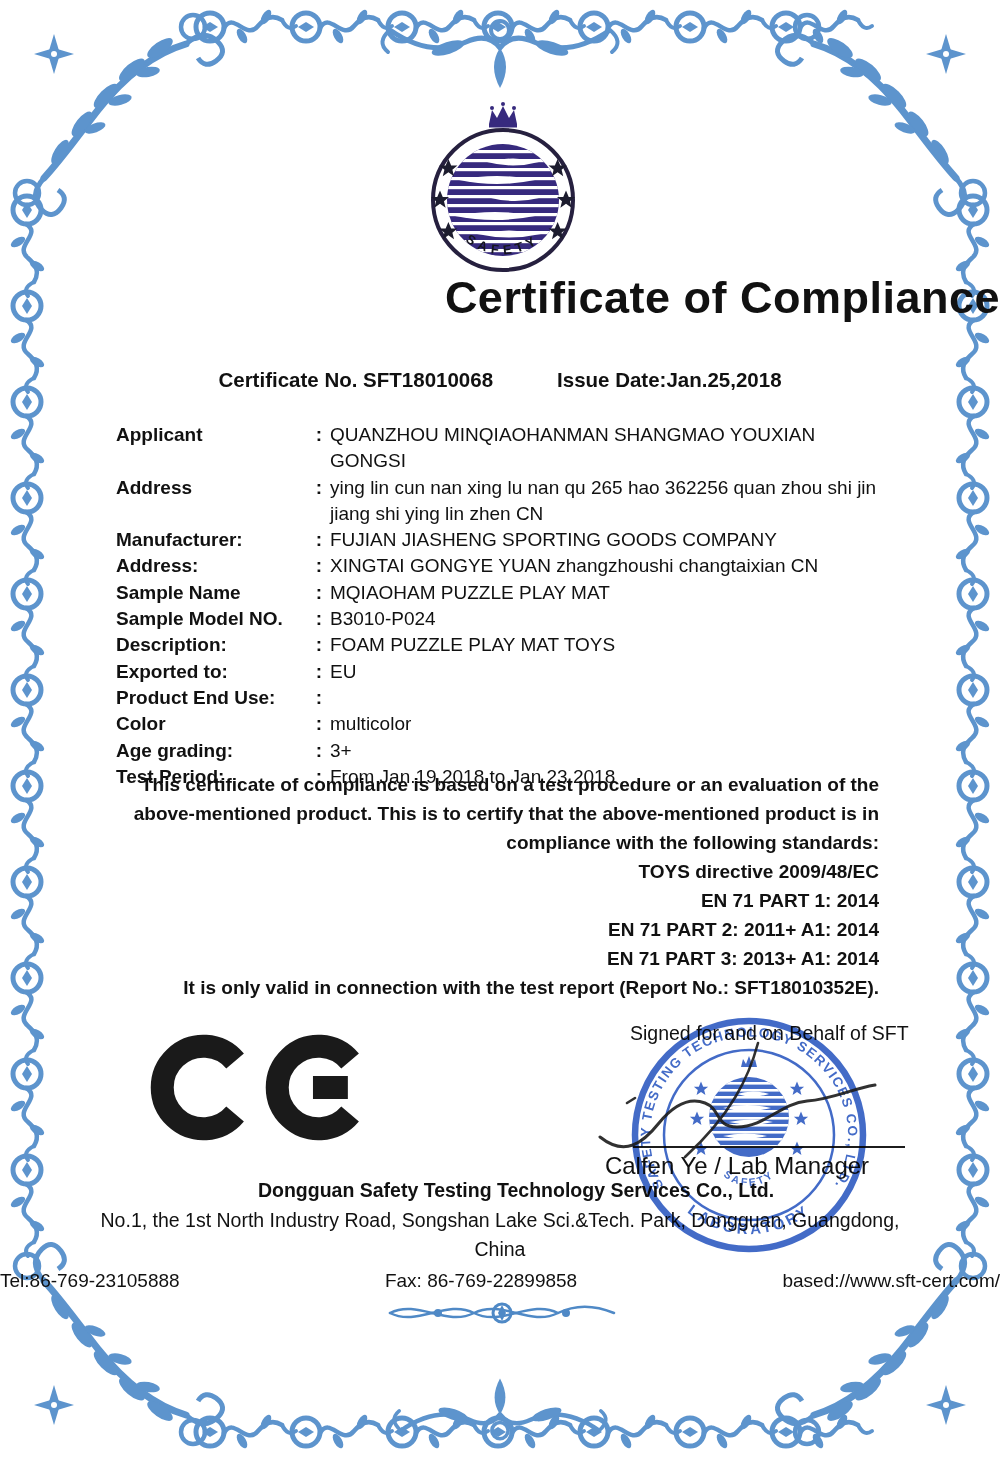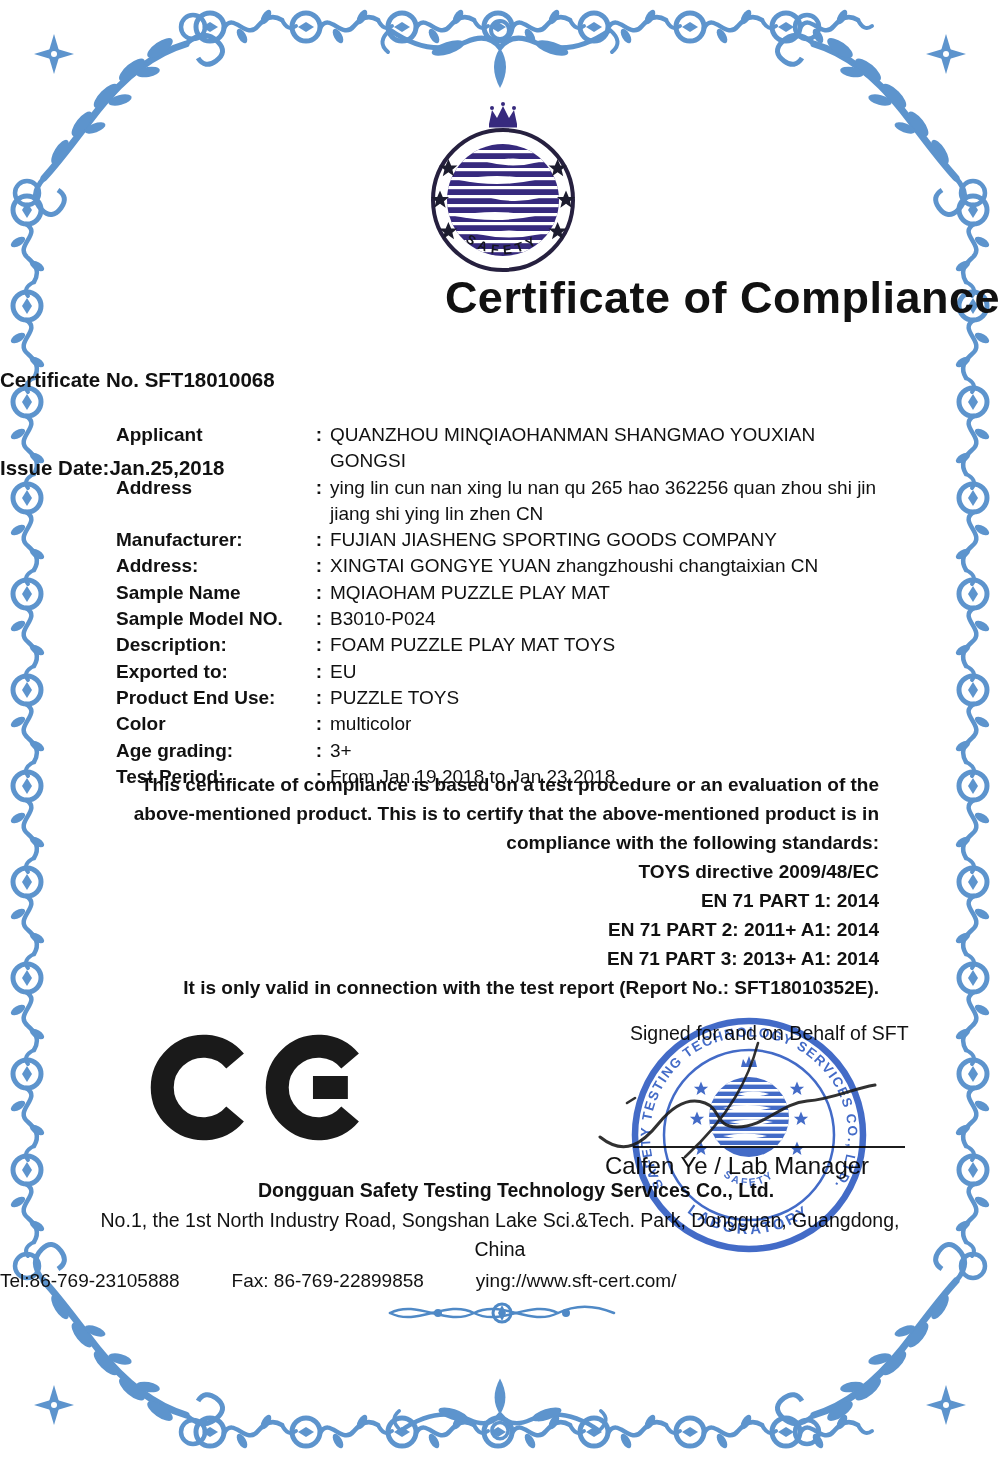--- a/index.html
+++ b/index.html
@@ -8,21 +8,21 @@
   svg{display:block;}
 
   .border-svg{position:absolute;left:0;top:0;z-index:0;}
 
   .logo-svg{position:absolute;left:418px;top:98px;z-index:1;}
 
   .doc-title{position:absolute;top:272px;left:0;width:100%;text-align:right;
              font-size:45px;font-weight:bold;letter-spacing:0.5px;z-index:1;}
 
   .cert-line{position:absolute;top:368px;left:0;width:100%;display:flex;
-             justify-content:center;gap:64px;font-size:20.5px;font-weight:bold;z-index:1;flex-direction:column;}
+             justify-content:center;gap:64px;font-size:20.5px;font-weight:bold;z-index:1;}
 
   .fields{position:absolute;left:116px;top:422px;width:772px;font-size:19px;line-height:26.3px;z-index:1;}
   .frow{display:grid;grid-template-columns:192px 22px 1fr;}
   .flabel{font-weight:bold;}
   .fcolon{font-weight:bold;text-align:center;}
 
   .statement{position:absolute;left:127px;top:770px;width:752px;font-size:19px;
              font-weight:bold;line-height:29px;z-index:1;text-align:right;}
   .statement p{margin:0;}
 
@@ -32,21 +32,21 @@
 
   .sig-line{position:absolute;left:633px;top:1146px;width:272px;border-top:2px solid #1c1c1c;z-index:2;}
   .signer{position:absolute;left:587px;top:1152px;width:300px;text-align:center;font-size:24px;z-index:2;}
 
   .stamp-svg{position:absolute;left:626px;top:1012px;z-index:5;mix-blend-mode:multiply;opacity:0.88;}
   .sig-ink{position:absolute;left:575px;top:1015px;z-index:6;}
 
   .footer{position:absolute;left:0;top:1176px;width:100%;text-align:center;line-height:29.5px;z-index:1;}
   .footer .company{font-size:19.5px;font-weight:bold;margin-left:32px;}
   .footer .addr{font-size:19.5px;}
-  .tel-row{display:flex;justify-content:flex-start;gap:52px;font-size:19px;margin-top:1px;}
+  .tel-row{display:flex;justify-content:space-between;gap:52px;font-size:19px;margin-top:1px;}
 
   .ornament-svg{position:absolute;left:382px;top:1296px;z-index:1;}
 </style>
 </head>
 <body>
 
 <div class="page">
 
   <svg class="border-svg" width="1000" height="1459" viewBox="0 0 1000 1459" aria-hidden="true">
     <defs>
@@ -225,21 +225,20 @@
         <div class="fvalue">FOAM PUZZLE PLAY MAT TOYS</div>
       </div>
     <div class="frow">
         <div class="flabel">Exported to:</div>
         <div class="fcolon">:</div>
         <div class="fvalue">EU</div>
       </div>
     <div class="frow">
         <div class="flabel">Product End Use:</div>
         <div class="fcolon">:</div>
-        <div class="fvalue">PUZZLE TOYS</div>
       </div>
     <div class="frow">
         <div class="flabel">Color</div>
         <div class="fcolon">:</div>
         <div class="fvalue">multicolor</div>
       </div>
     <div class="frow">
         <div class="flabel">Age grading:</div>
         <div class="fcolon">:</div>
         <div class="fvalue">3+</div>
@@ -332,21 +331,21 @@
     </g>
   </svg>
 
   <div class="footer">
     <div class="company">Dongguan Safety Testing Technology Services Co., Ltd.</div>
     <div class="addr">No.1, the 1st North Industry Road, Songshan Lake Sci.&amp;Tech. Park, Dongguan, Guangdong,</div>
     <div class="addr">China</div>
     <div class="tel-row">
       <span>Tel:86-769-23105888</span>
       <span>Fax: 86-769-22899858</span>
-      <span>ying://www.sft-cert.com/</span>
+      <span>based://www.sft-cert.com/</span>
     </div>
   </div>
 
   <svg class="ornament-svg" width="240" height="34" viewBox="0 0 240 34">
     <g stroke="#4f89c6" fill="none" stroke-linecap="round">
       <path stroke-width="2.5" d="M8,17 C36,3 64,31 92,17 C120,3 148,31 176,17 C198,6 220,12 232,17"></path>
       <path stroke-width="2.5" d="M8,17 C36,31 64,3 92,17 C120,31 148,3 176,17"></path>
       <circle cx="120" cy="17" r="9" stroke-width="3"></circle>
     </g>
     <g fill="#4f89c6">

